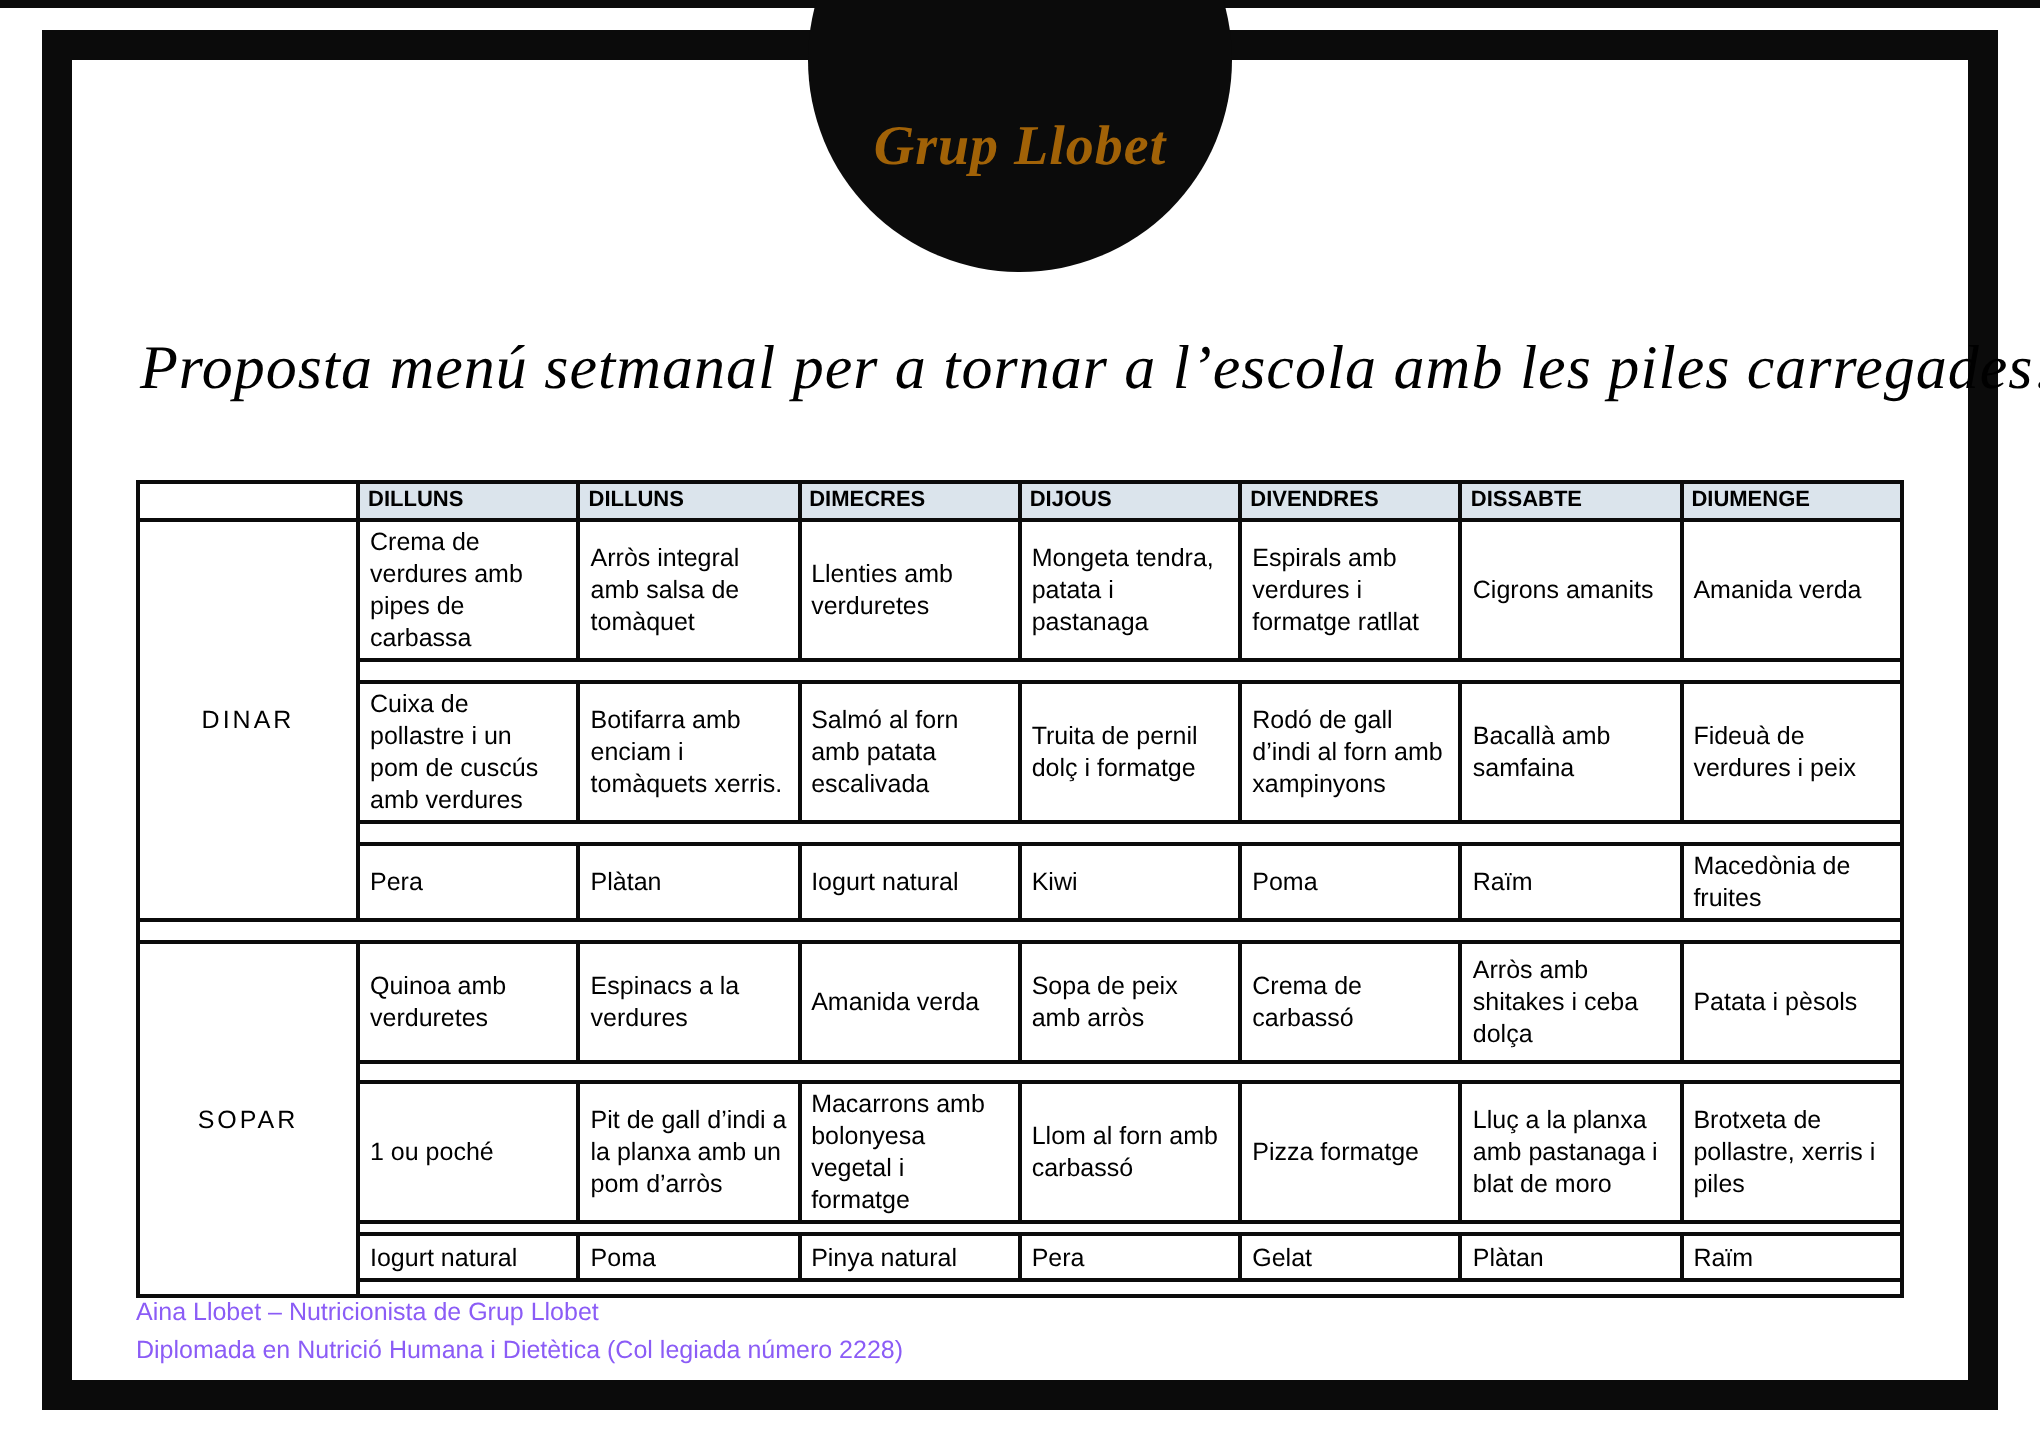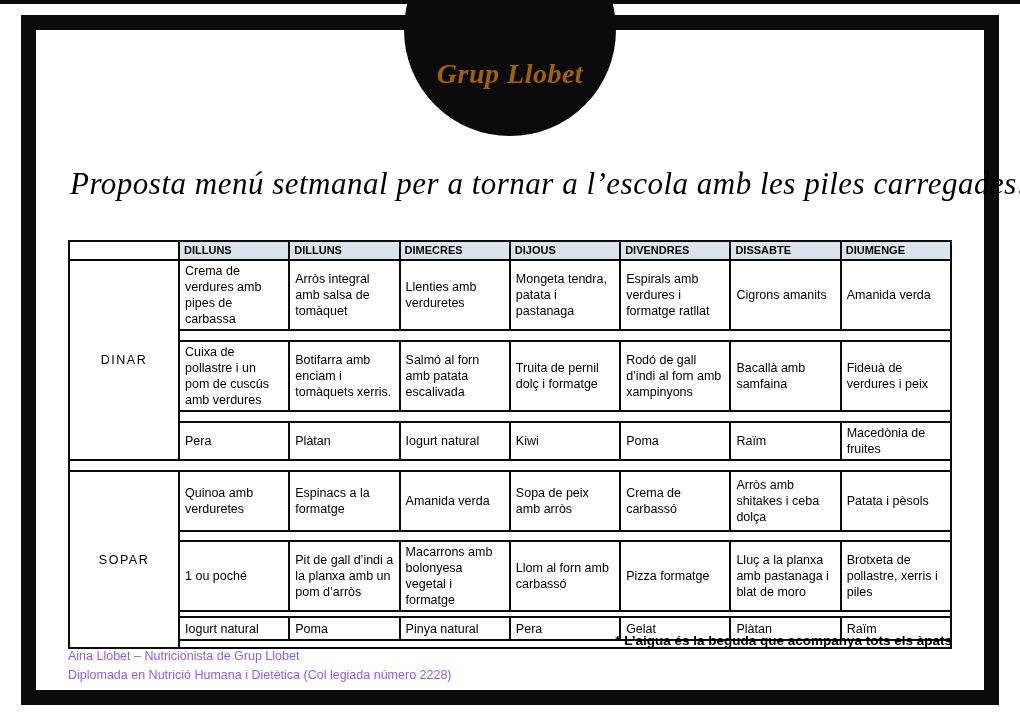--- a/index.html
+++ b/index.html
@@ -164,21 +164,21 @@
       <td class="cell">Poma</td>
       <td class="cell">Raïm</td>
       <td class="cell">Macedònia de fruites</td>
     </tr>
     <tr class="h-sep">
           <td class="sep-cell" colspan="8"></td>
         </tr>
     <tr class="h-s1">
       <td class="meal-label" rowspan="6">SOPAR</td>
       <td class="cell">Quinoa amb verduretes</td>
-      <td class="cell">Espinacs a la formatge</td>
+      <td class="cell">Espinacs a la verdures</td>
       <td class="cell">Amanida verda</td>
       <td class="cell">Sopa de peix amb arròs</td>
       <td class="cell">Crema de carbassó</td>
       <td class="cell">Arròs amb shitakes i ceba dolça</td>
       <td class="cell">Patata i pèsols</td>
     </tr>
     <tr class="h-sep2">
           <td class="sep-cell" colspan="7"></td>
         </tr>
     <tr class="h-s2">
@@ -201,20 +201,19 @@
       <td class="cell">Gelat</td>
       <td class="cell">Plàtan</td>
       <td class="cell">Raïm</td>
     </tr>
     <tr class="h-bottom">
           <td class="sep-cell" colspan="7"></td>
         </tr>
   </tbody>
     </table>
 
-  <div class="water-note">* L’aigua és la beguda que acompanya tots els àpats</div>
 
   <div class="footer">
     <div>Aina Llobet – Nutricionista de Grup Llobet</div>
     <div>Diplomada en Nutrició Humana i Dietètica (Col legiada número 2228)</div>
   </div>
 
 </div>
 
 </body></html>

